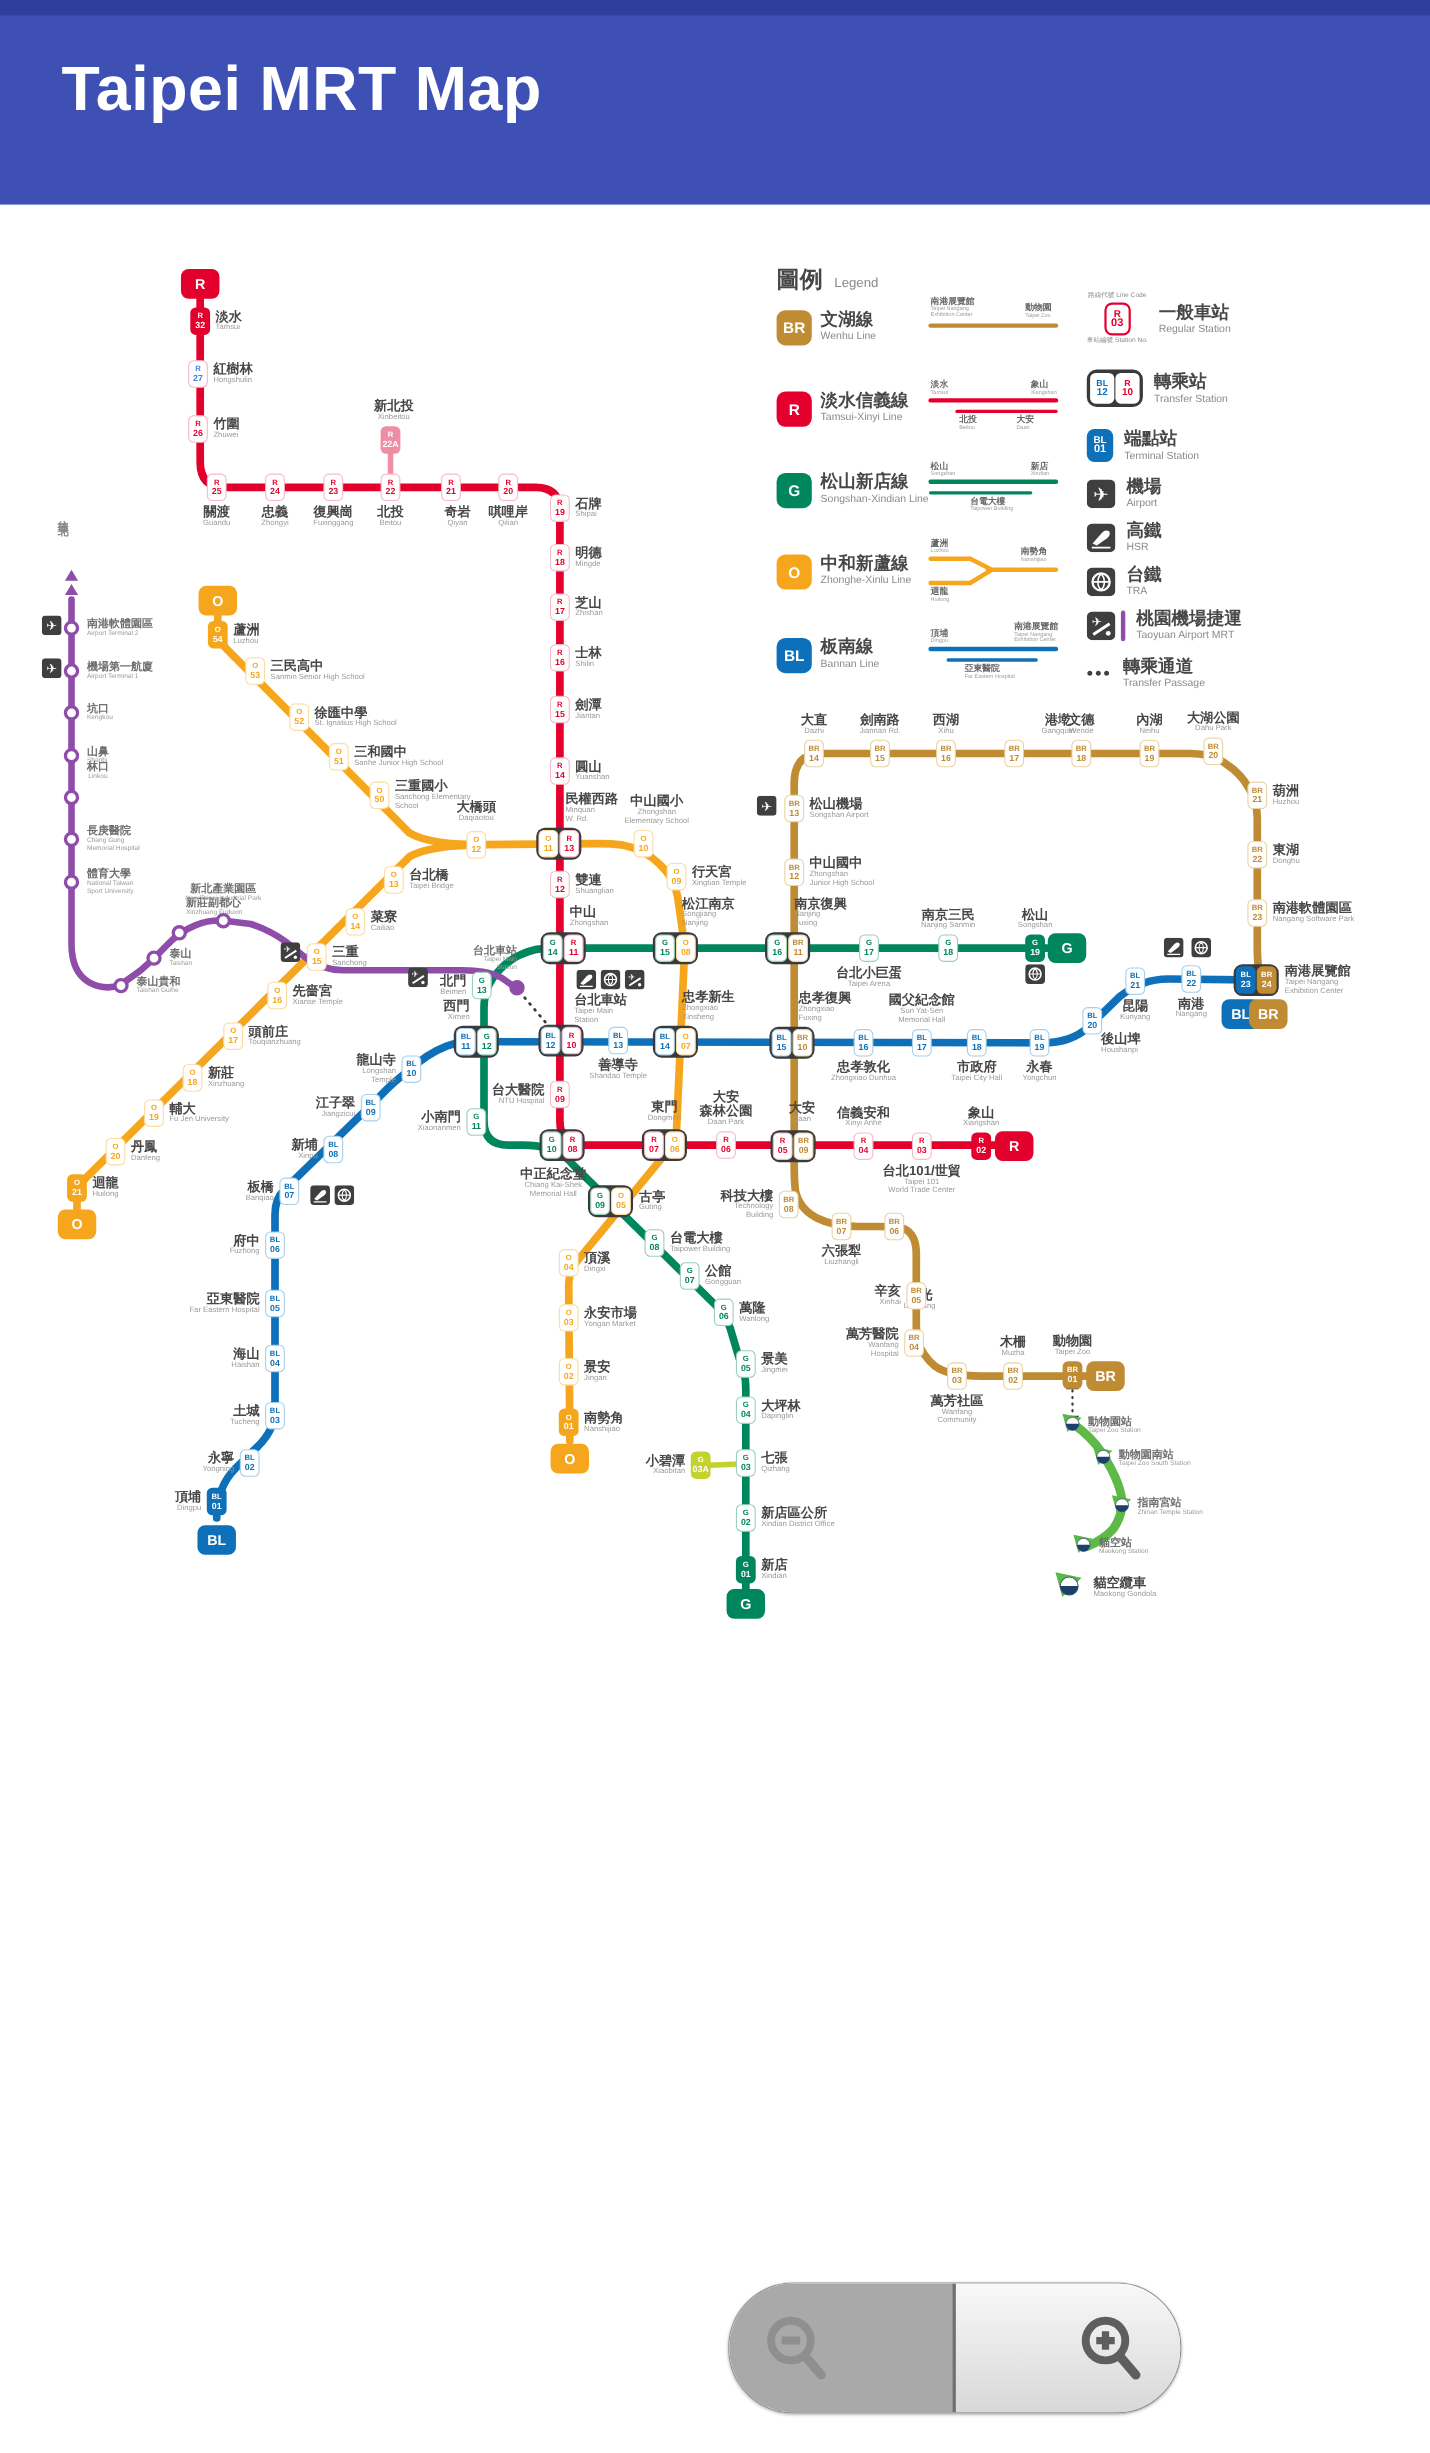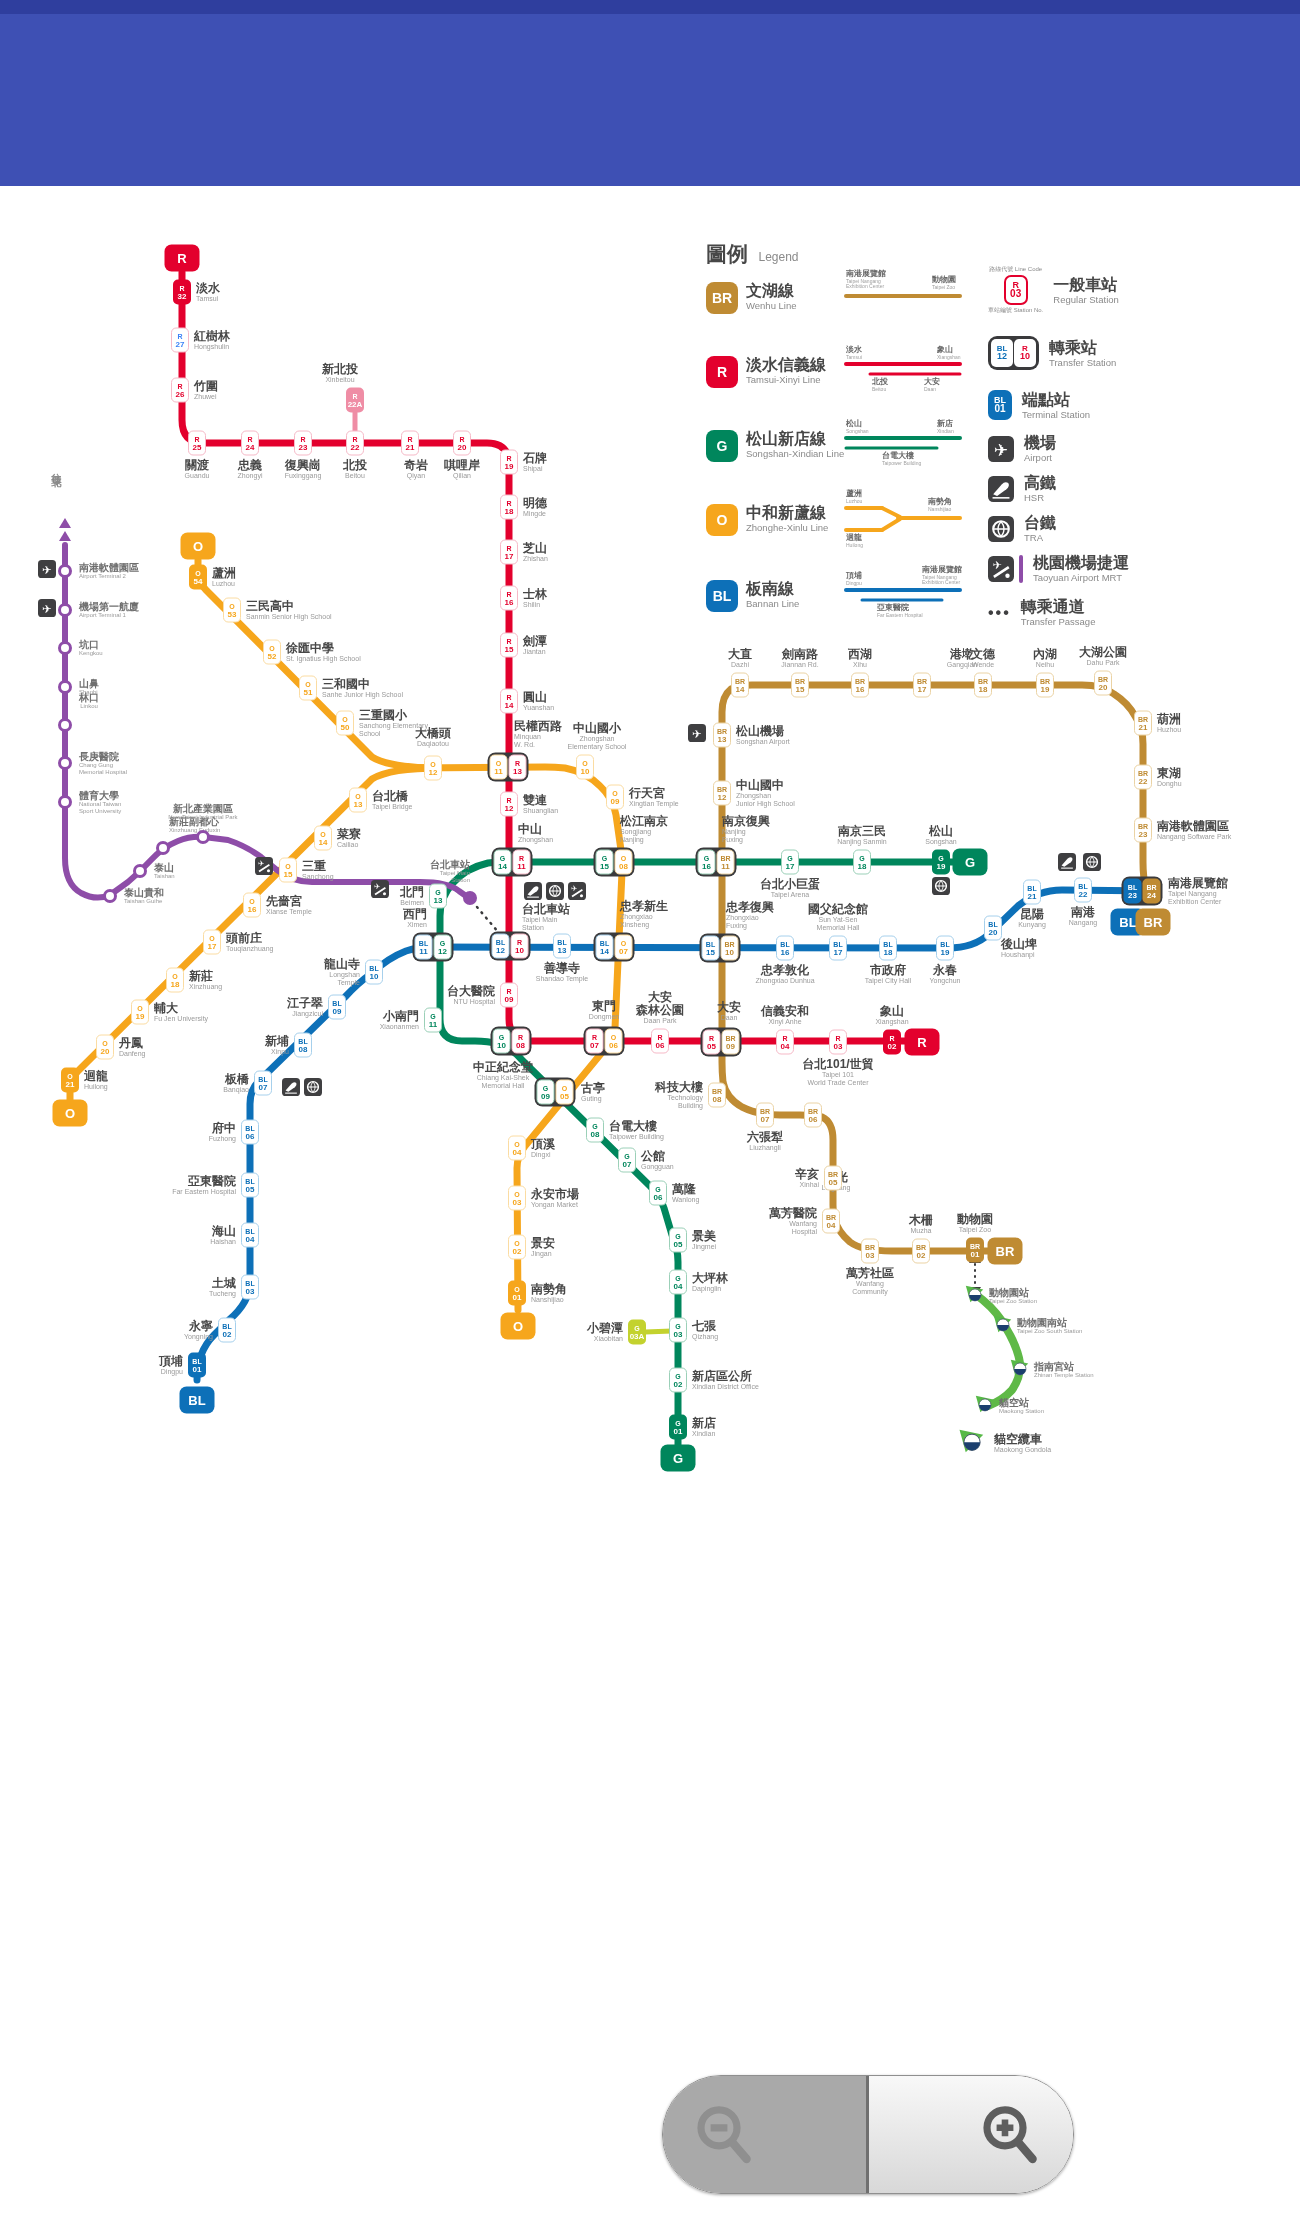--- a/index.html
+++ b/index.html
@@ -53,20 +53,21 @@
   #zoomctl{position:absolute;left:662px;top:2075px;width:410px;height:117px;border-radius:59px;overflow:hidden;
            display:flex;z-index:20;box-shadow:0 1px 3px rgba(0,0,0,.35);border:1px solid #8f8f8f;}
   #zoom-out{width:203px;background:#A9A9A9;border-right:3px solid #707070;display:flex;align-items:center;cursor:pointer;}
   #zoom-in{flex:1;background:linear-gradient(#F8F8F8,#D8D8D8);display:flex;align-items:center;justify-content:flex-end;cursor:pointer;}
 </style>
 </head>
 <body>
 
 <div class="hdr">
   <div class="status"></div>
+  <h1 class="title">Taipei MRT Map</h1>
 </div>
 
 <div id="map-canvas">
     <svg viewBox="0 0 1300 2230" class="rails">
       <path d="M182 272 L182 420 Q182 443 204 443 L487 443 Q509 443 509 465 L509 1019 Q509 1041 531 1041 L908 1041" fill="none" stroke="#E3002D" stroke-width="7" stroke-linecap="round" stroke-linejoin="round"></path>
       <path d="M355 443 L355 402" fill="none" stroke="#EF8DA5" stroke-width="5" stroke-linecap="round" stroke-linejoin="round"></path>
       <path d="M518 1310 L517 1168 Q517 1156 525 1146 L604 1050 Q613 1040 615 1028 L622 872 Q623 860 621 850 L616 815 Q613 798 600 786 Q586 772 565 768 Q555 767 545 767 L412 768" fill="none" stroke="#F6A61C" stroke-width="7" stroke-linecap="round" stroke-linejoin="round"></path>
       <path d="M440 768 Q390 768 372 757 L206 590 Q198 582 198 572 L198 560" fill="none" stroke="#F6A61C" stroke-width="7" stroke-linecap="round" stroke-linejoin="round"></path>
       <path d="M440 768 Q390 768 372 779 L78 1071 Q70 1079 70 1090 L70 1100" fill="none" stroke="#F6A61C" stroke-width="7" stroke-linecap="round" stroke-linejoin="round"></path>
       <path d="M678 1446 L678 1262 Q678 1248 672 1235 L664 1208 Q660 1196 650 1186 L522 1060 Q512 1048 498 1044 Q488 1041 475 1041 L462 1041 Q440 1041 440 1019 L440 916 Q440 897 453 883 Q466 868 488 863 Q497 862 510 862 L956 862" fill="none" stroke="#00865C" stroke-width="7" stroke-linecap="round" stroke-linejoin="round"></path>
@@ -216,21 +217,21 @@
     <div class="lbl al-c" style="left: 355px; top: 273px; transform: translate(-50%, 0px);">
       <span class="zh">北投</span>
       <span class="en">Beitou</span>
     </div>
     <div class="station" style="left: 355px; top: 214px;">
       <div class="badge solid" style="background: rgb(239, 141, 165); color: rgb(255, 255, 255);">
         <span class="l1">R</span>
         <span class="l2">22A</span>
       </div>
     </div>
-    <div class="lbl al-c" style="left: 340px; top: 198px; transform: translate(-50%, -100%);">
+    <div class="lbl al-c" style="left: 358px; top: 198px; transform: translate(-50%, -100%);">
       <span class="zh">新北投</span>
       <span class="en">Xinbeitou</span>
     </div>
     <div class="station" style="left: 410px; top: 257px;">
       <div class="badge" style="color: rgb(227, 0, 45); border: 1.5px solid rgb(246, 185, 199);">
         <span class="l1">R</span>
         <span class="l2">21</span>
       </div>
     </div>
     <div class="lbl al-c" style="left: 416px; top: 273px; transform: translate(-50%, 0px);">

